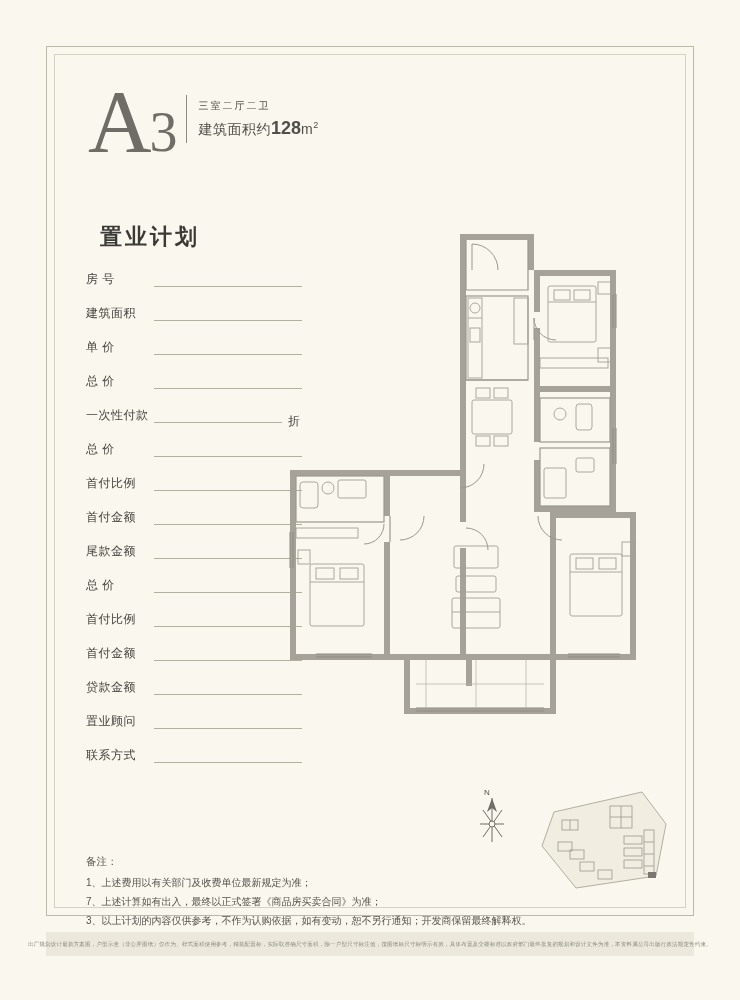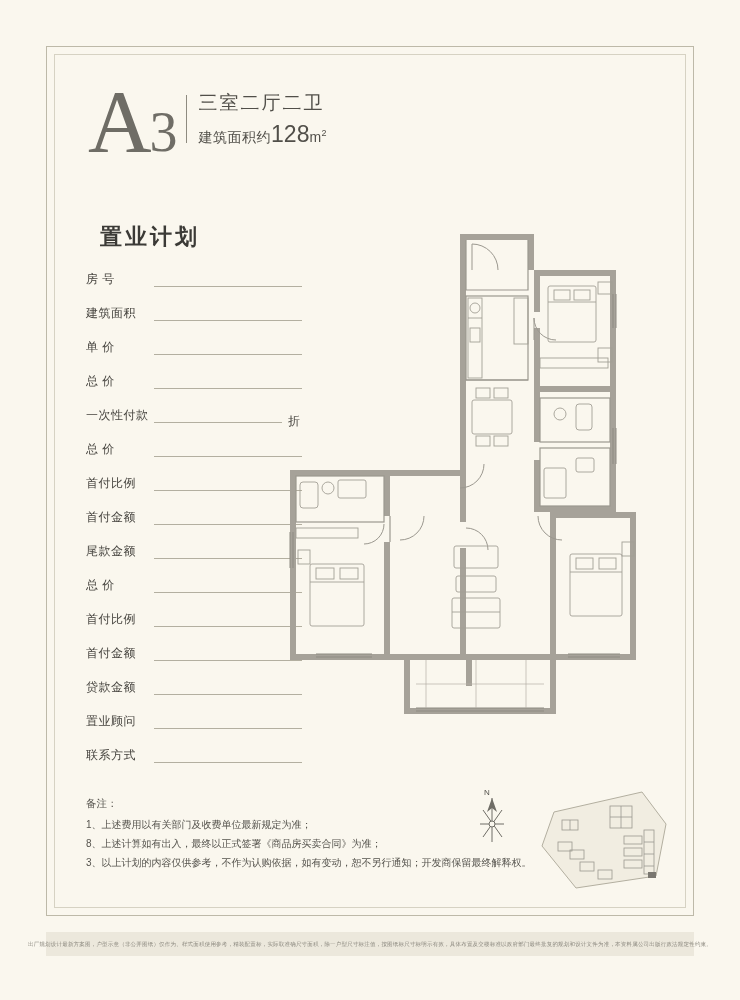--- a/index.html
+++ b/index.html
@@ -35,26 +35,26 @@
     letter-spacing:-2px;font-weight:400;
   }
   .letter .num{font-size:56px;}
   .title-div{
     width:1px;background:#8e8b80;height:48px;margin:0 12px 6px 10px;
   }
   .title-texts{
     padding-bottom:6px;
   }
   .title-texts .l1{
-    font-size:19px;letter-spacing:2px;color:#514f49;margin-bottom:5px;
+    font-size:10px;letter-spacing:2px;color:#514f49;margin-bottom:5px;
   }
   .title-texts .l2{
     font-size:14px;letter-spacing:0.5px;color:#514f49;
   }
-  .title-texts .l2 b{font-size:23px;font-weight:400;letter-spacing:0;}
+  .title-texts .l2 b{font-size:18px;font-weight:700;letter-spacing:0;}
   .title-texts .l2 sup{font-size:9px;vertical-align:super;}
 
   
   .plan-heading{
     position:absolute;left:100px;top:222px;
     font-size:22px;font-weight:700;letter-spacing:3px;color:#3b3a36;
   }
 
   
   .form-list{
@@ -71,21 +71,21 @@
     position:absolute;left:68px;right:-66px;bottom:9px;
     border-bottom:1px solid #b3afa0;height:0;
   }
   .form-row .line.short{right:-46px;}
   .form-row .suffix{
     position:absolute;right:-64px;bottom:2px;font-size:12px;color:#46443f;
   }
 
   
   .notes{
-    position:absolute;left:86px;top:794px;width:470px;
+    position:absolute;left:86px;top:852px;width:470px;
     font-size:10px;color:#55534d;line-height:1.9;
   }
   .notes .nt-title{font-size:10.5px;margin-bottom:1px;}
 
   
   .footer-strip{
     position:absolute;left:46px;right:46px;bottom:44px;height:24px;
     background:#ece8dc;
     display:flex;align-items:center;justify-content:center;
   }
@@ -383,21 +383,21 @@
       </g>
       <g fill="#7a7770" stroke="none">
         <rect x="124" y="88" width="8" height="6"></rect>
       </g>
     </svg>
   </div>
 
   <div class="notes" id="notes">
       <div class="nt-title">备注：</div>
       <div>1、上述费用以有关部门及收费单位最新规定为准；</div>
-      <div>8、上述计算如有出入，最终以正式签署《商品房买卖合同》为准；</div>
+      <div>7、上述计算如有出入，最终以正式签署《商品房买卖合同》为准；</div>
       <div>3、以上计划的内容仅供参考，不作为认购依据，如有变动，恕不另行通知；开发商保留最终解释权。</div>
     </div>
 
   <div class="footer-strip">
     <span>出厂规划设计最新方案图，户型示意（非公开图纸）仅作为、样式面积使用参考，精装配置标，实际取准确尺寸面积，除一户型尺寸标注值，按图纸标尺寸标明示有效，具体布置及交楼标准以政府部门最终批复的规划和设计文件为准，本资料属公司出版行政法规定性约束。</span>
   </div>
 
 </div>
 
 </body></html>

